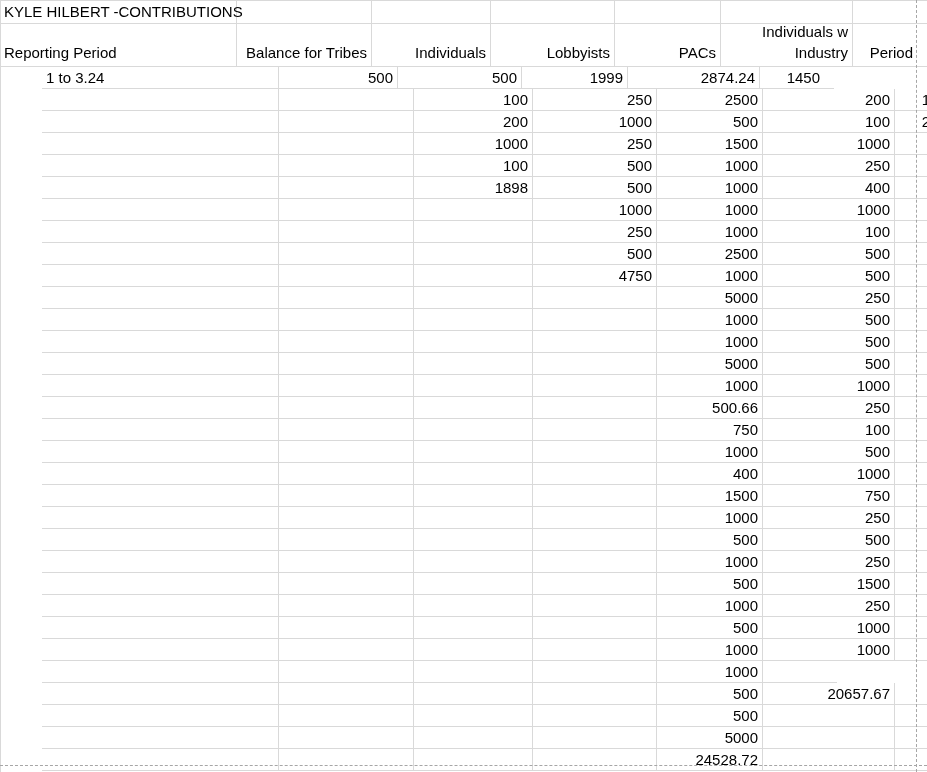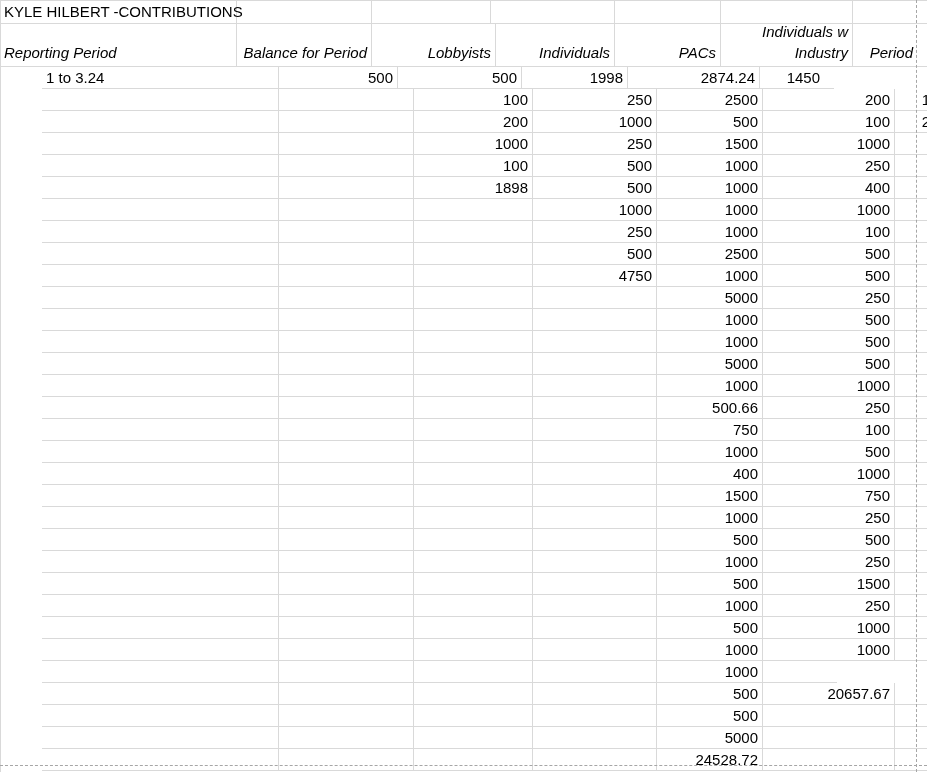--- a/index.html
+++ b/index.html
@@ -27,21 +27,21 @@
     border-bottom:1px solid var(--grid);
     padding:0 4px;
     display:flex;align-items:center;
     white-space:nowrap;overflow:hidden;
   }
   .title-row .cell{overflow:visible;}
   .header-row .cell{
     align-items:flex-end;
     padding-bottom:3px;
     line-height:21px;
-    white-space:normal;overflow:hidden;font-style:italic;
+    white-space:normal;overflow:hidden;
   }
   .left{justify-content:flex-start;text-align:left;}
   .right{justify-content:flex-end;text-align:right;}
   .c0{width:237px;}
   .c1{width:135px;}
   .c2{width:119px;}
   .c3{width:124px;}
   .c4{width:106px;}
   .c5{width:132px;}
   .c6{width:64px;border-right:none;}
@@ -70,35 +70,35 @@
     <div class="cell c2"></div>
     <div class="cell c3"></div>
     <div class="cell c4"></div>
     <div class="cell c5"></div>
     <div class="cell c6"></div>
     <div class="cell c7"></div>
   </div>
 
   <div class="row header-row" id="header-row">
       <div class="cell c0 left">Reporting Period</div>
-      <div class="cell c1 right">Balance for Period</div>
+      <div class="cell c1 right">Balance for Tribes</div>
+      <div class="cell c2 right">Individuals</div>
       <div class="cell c3 right">Lobbyists</div>
-      <div class="cell c2 right">Individuals</div>
       <div class="cell c4 right">PACs</div>
       <div class="cell c5 right">Individuals w Industry</div>
       <div class="cell c6 right">Period</div>
       <div class="cell c7 right"></div>
     </div>
 
   <div id="data-rows">
       <div class="row data-row">
         <div class="cell c0 left">1 to 3.24</div>
         <div class="cell c2 right">500</div>
         <div class="cell c3 right">500</div>
-        <div class="cell c4 right">1998</div>
+        <div class="cell c4 right">1999</div>
         <div class="cell c5 right">2874.24</div>
         <div class="cell c6 right">1450</div>
         <div class="cell c7 right"></div>
       </div>
       <div class="row data-row">
         <div class="cell c0 left"></div>
         <div class="cell c1 right"></div>
         <div class="cell c2 right">100</div>
         <div class="cell c3 right">250</div>
         <div class="cell c4 right">2500</div>

